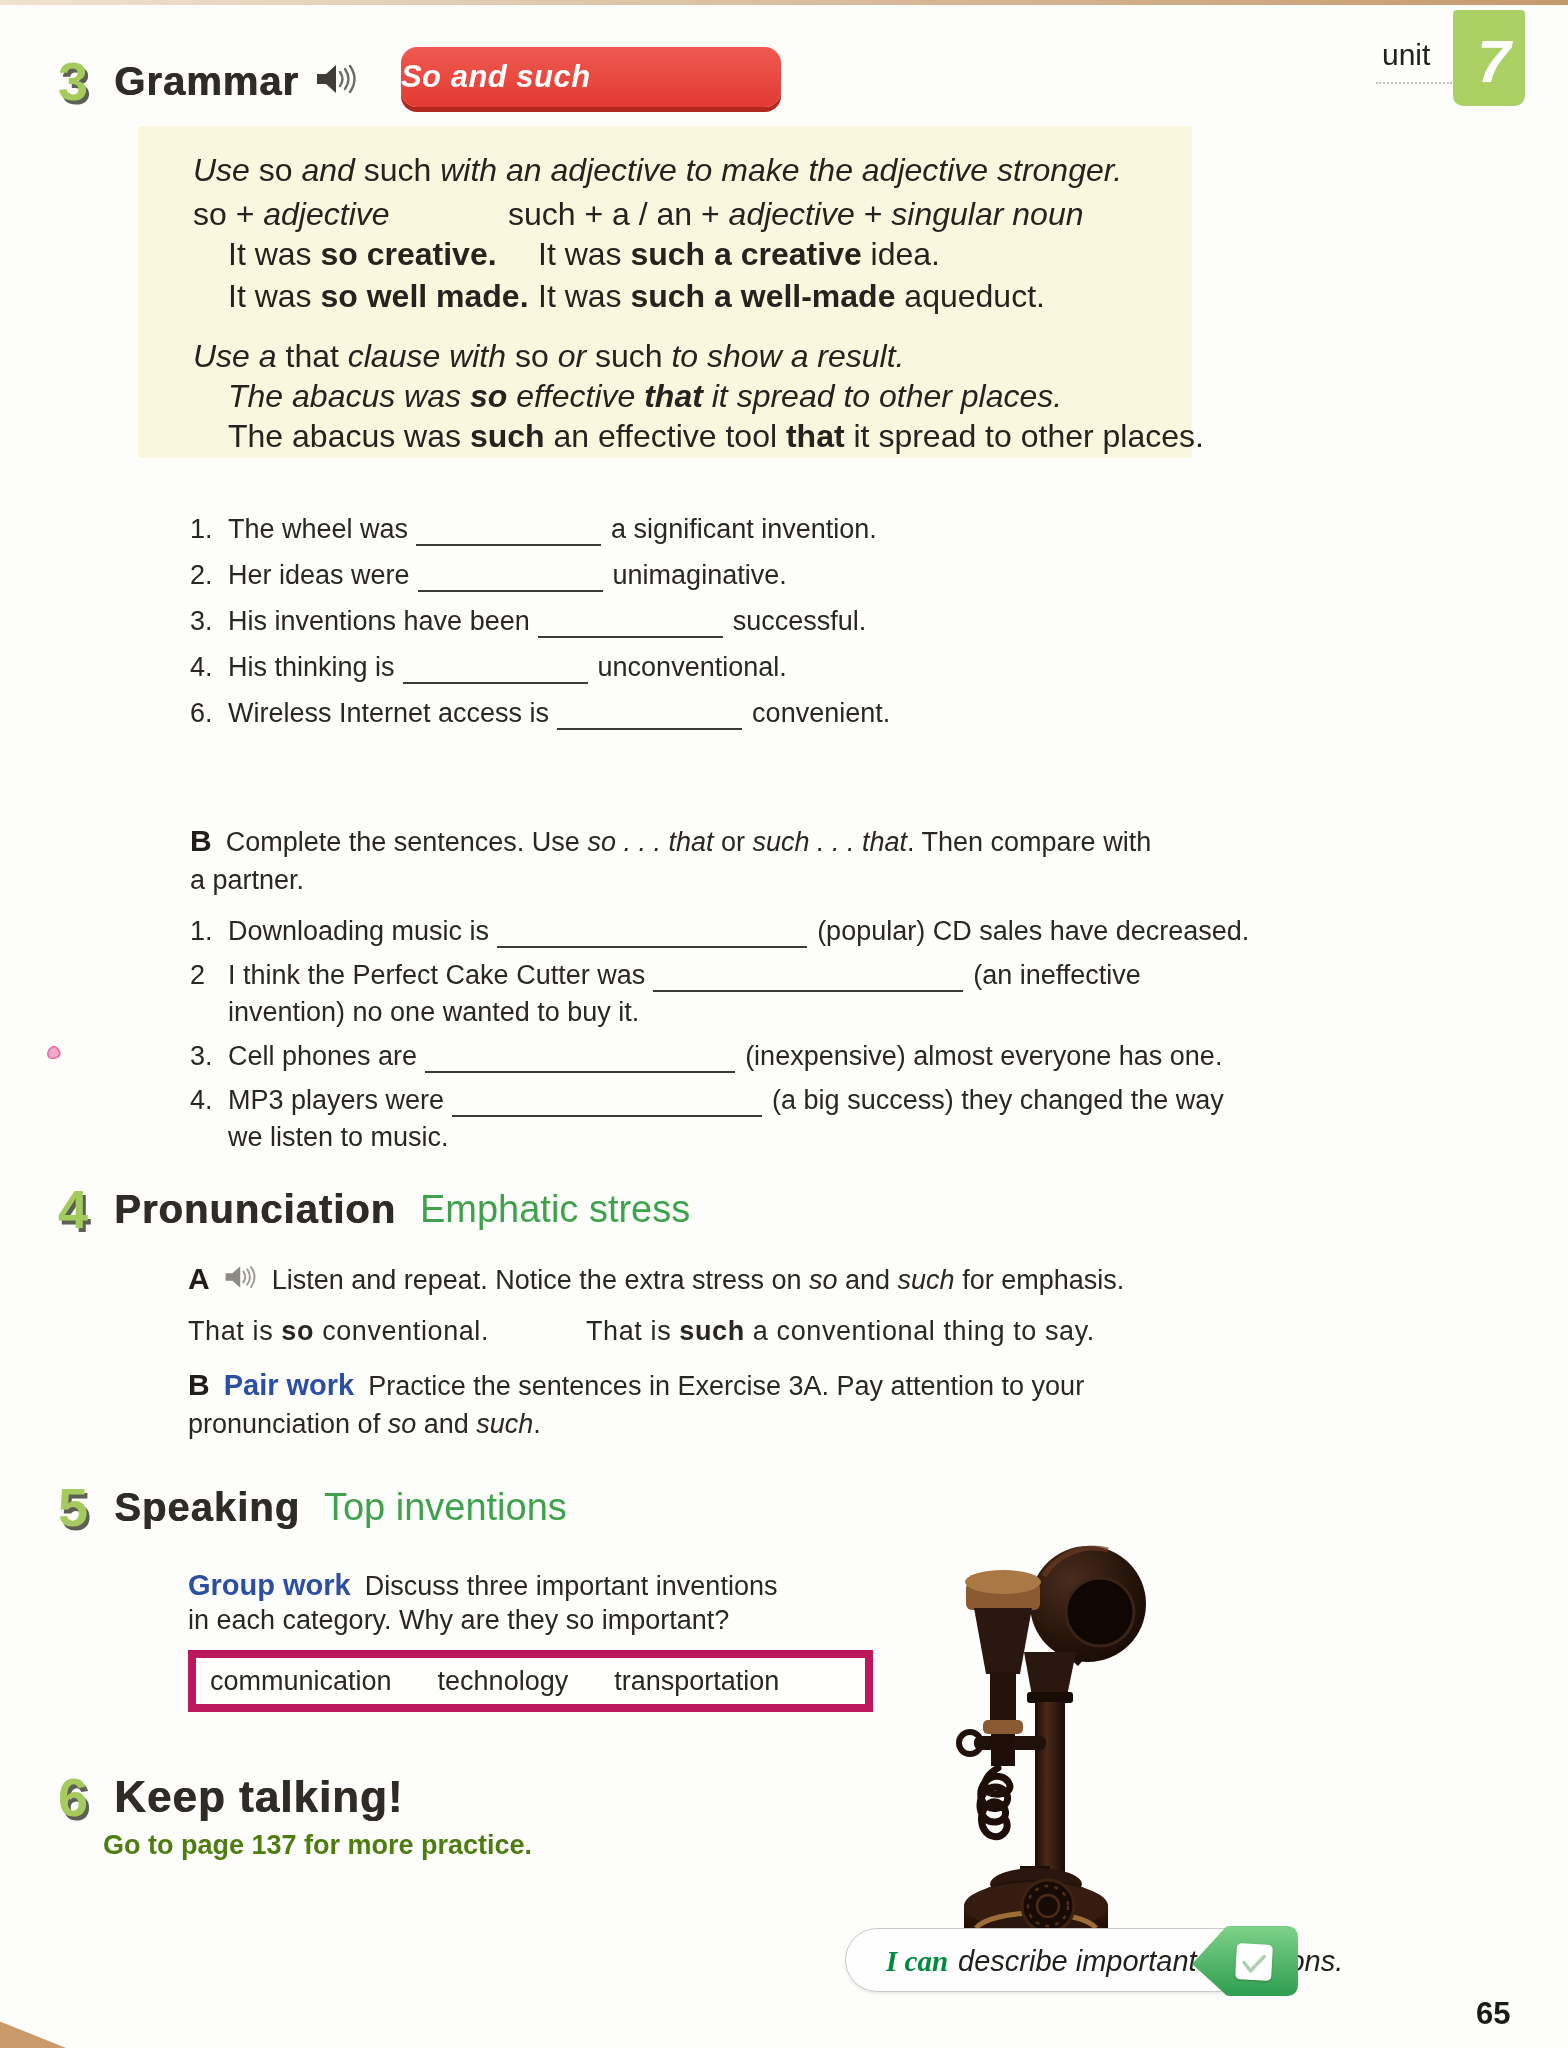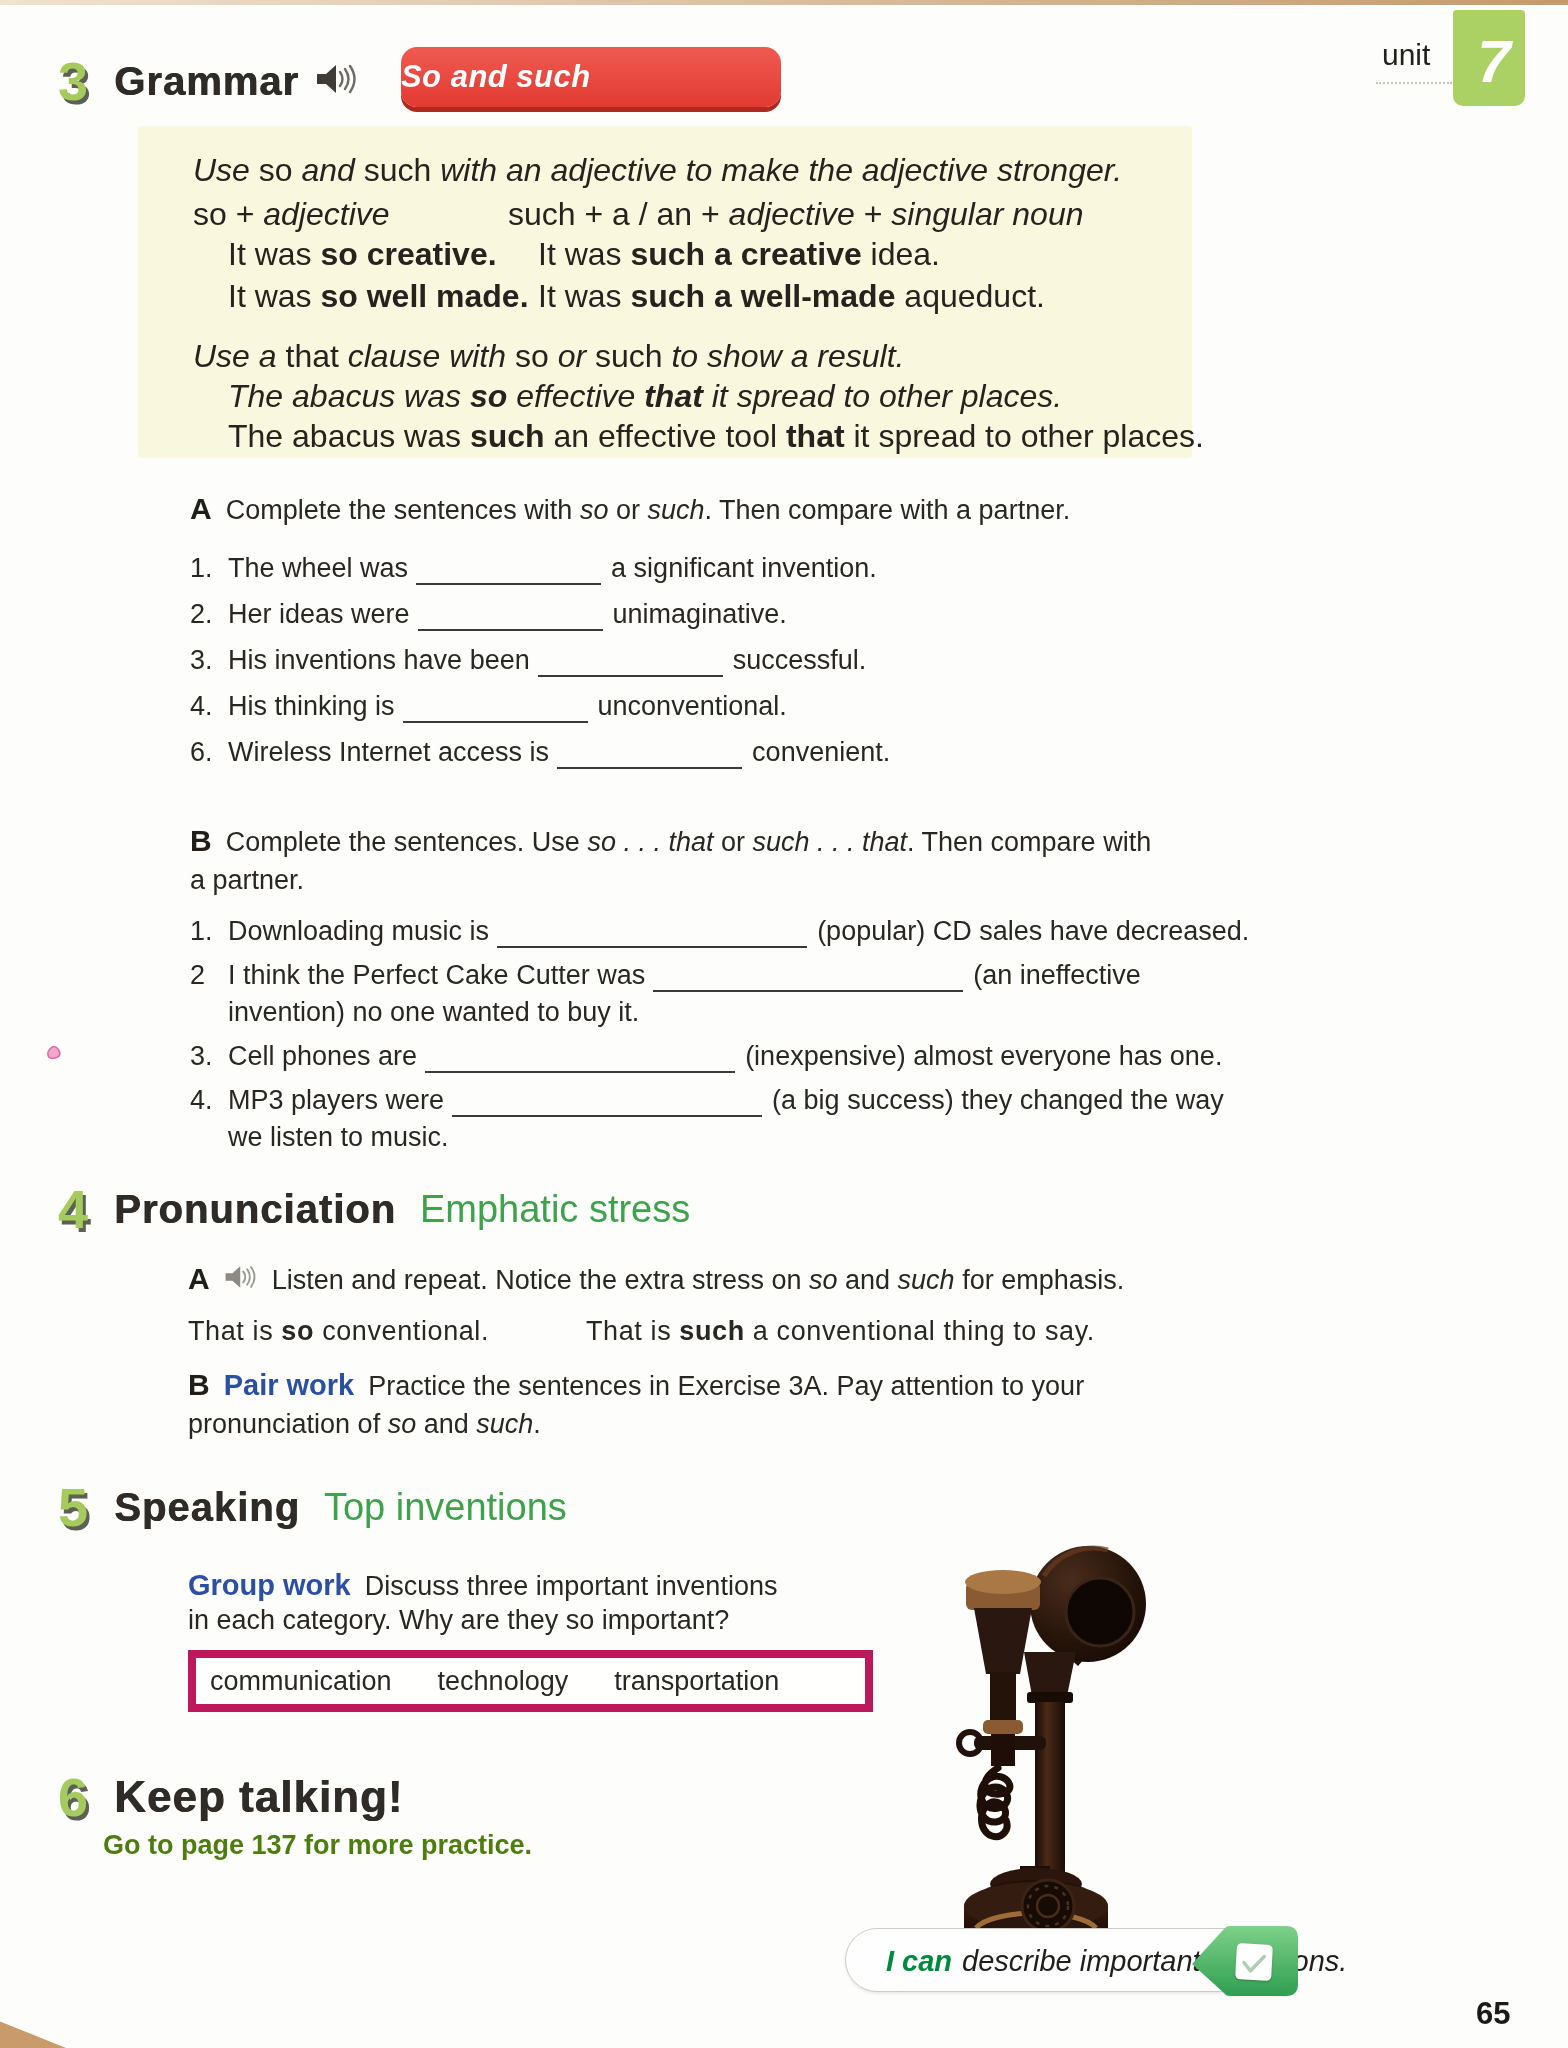--- a/index.html
+++ b/index.html
@@ -66,21 +66,21 @@
   .cat-box{position:absolute;left:188px;top:174px;width:685px;height:62px;border:8px solid #be185d;
            box-sizing:border-box;display:flex;align-items:center;column-gap:46px;padding-left:14px;
            font-size:27px;background:#fffffe;}
   .keep-title{font-size:44px;}
   .green-link{position:absolute;left:103px;top:64px;font-size:27px;font-weight:bold;color:#4d7c0f;}
 
   
   .ican{position:absolute;left:845px;top:1928px;width:448px;height:64px;background:#fefefe;
         border:1px solid #cfccc6;border-radius:32px;box-shadow:0 2px 3px rgba(0,0,0,.08);
         line-height:64px;padding-left:40px;box-sizing:border-box;font-size:29px;font-style:italic;white-space:nowrap;}
-  .ican-prefix{color:#008a3e;font-weight:bold;margin-right:10px;}
+  .ican-prefix{color:#008a3e;font-weight:bold;margin-right:10px;font-family:Liberation Serif, serif;}
   .ican-text{color:#211f1b;}
   .ican-arrow{position:absolute;left:1188px;top:1922px;}
   .pagenum{position:absolute;left:1476px;top:1996px;font-size:31px;font-weight:bold;color:#1c1a17;}
 </style>
 </head>
 <body>
 
 <div id="canvas">
 
   <div class="top-strip"></div>
@@ -107,21 +107,20 @@
     <div class="gb-line" style="left:90px;top:110px;"><span>It was </span><span class="seg-b">so creative.</span></div>
     <div class="gb-line" style="left:400px;top:110px;"><span>It was </span><span class="seg-b">such a creative</span><span> idea.</span></div>
     <div class="gb-line" style="left:90px;top:152px;"><span>It was </span><span class="seg-b">so well made.</span></div>
     <div class="gb-line" style="left:400px;top:152px;"><span>It was </span><span class="seg-b">such a well-made</span><span> aqueduct.</span></div>
     <div class="gb-line" style="left:55px;top:212px;"><span class="seg-i">Use a </span><span>that </span><span class="seg-i">clause with </span><span>so </span><span class="seg-i">or </span><span>such </span><span class="seg-i">to show a result.</span></div>
     <div class="gb-line" style="left:90px;top:252px;font-style:italic;"><span>The abacus was </span><span class="seg-b">so</span><span> effective </span><span class="seg-b">that</span><span> it spread to other places.</span></div>
     <div class="gb-line" style="left:90px;top:292px;"><span>The abacus was </span><span class="seg-b">such</span><span> an effective tool </span><span class="seg-b">that</span><span> it spread to other places.</span></div>
   </div>
 
   <div class="exa">
-    <p class="ex-header"><span class="ex-label">A</span><span><span>Complete the sentences with </span><span class="seg-i">so</span><span> or </span><span class="seg-i">such</span><span>. Then compare with a partner.</span></span></p>
     <div class="rows">
       <div class="row-a"><span class="num">1.</span><span>The wheel was</span><span class="blank blank-a"></span><span>a significant invention.</span></div>
       <div class="row-a"><span class="num">2.</span><span>Her ideas were</span><span class="blank blank-a"></span><span>unimaginative.</span></div>
       <div class="row-a"><span class="num">3.</span><span>His inventions have been</span><span class="blank blank-a"></span><span>successful.</span></div>
       <div class="row-a"><span class="num">4.</span><span>His thinking is</span><span class="blank blank-a"></span><span>unconventional.</span></div>
       <div class="row-a"><span class="num">6.</span><span>Wireless Internet access is</span><span class="blank blank-a"></span><span>convenient.</span></div>
     </div>
   </div>
 
   <div class="exb">

